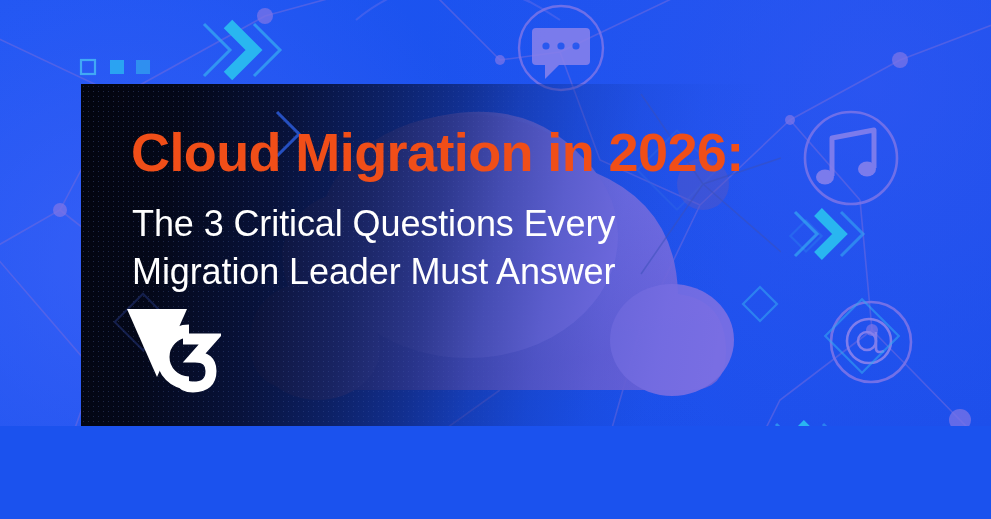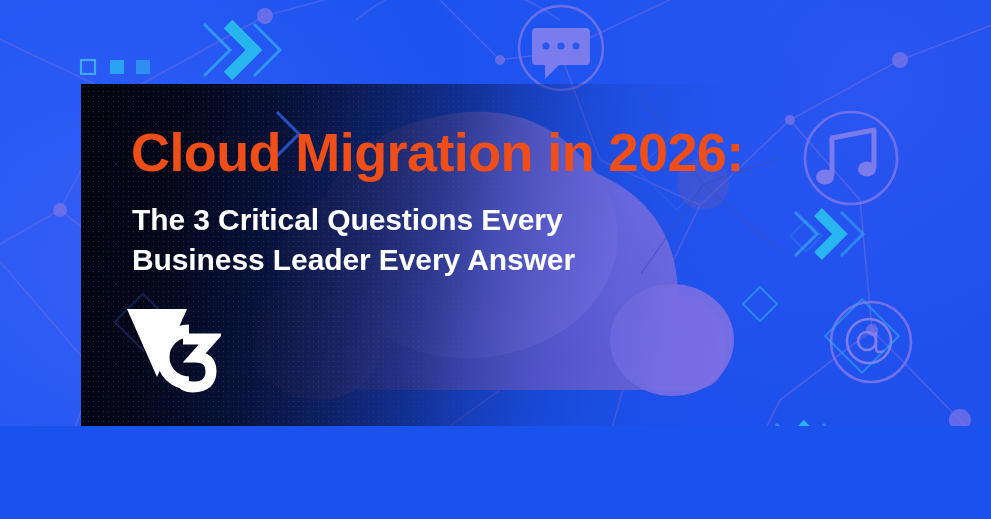--- a/index.html
+++ b/index.html
@@ -50,21 +50,21 @@
 
   
   .txt{position:absolute;left:0;top:0;width:991px;height:519px;pointer-events:none;}
   .headline{
     position:absolute;left:131px;top:124px;
     font-size:54px;font-weight:700;letter-spacing:-0.6px;
     color:#f04e18;line-height:1.04;white-space:nowrap;
   }
   .subhead{
     position:absolute;left:132px;top:200px;width:560px;
-    font-size:30px;font-weight:700;color:#ffffff;
+    font-size:36px;font-weight:400;color:#ffffff;
     line-height:1.33;letter-spacing:-0.1px;
   }
   .subhead .l{display:block;}
 
   
   .logo{position:absolute;left:125px;top:305px;width:96px;height:100px;}
 </style>
 </head>
 <body>
 
@@ -248,21 +248,21 @@
         <rect x="42" y="218" width="40" height="40" transform="rotate(45 62 238)" fill="none" stroke="#2a3f8e" stroke-width="2" opacity=".45"></rect>
       </svg>
     </div>
   </div>
 
   <div class="txt">
     <div class="headline">Cloud Migration in 2026:</div>
 
     <div class="subhead">
       <span class="l">The 3 Critical Questions Every</span>
-      <span class="l">Business Leader Every Answer</span>
+      <span class="l">Migration Leader Must Answer</span>
     </div>
   </div>
 
   <div class="logo">
     <svg width="96" height="100" viewBox="0 0 96 100">
       <polygon points="2,4 62,4 32,72" fill="#ffffff"></polygon>
       <path d="M64 26 A26 26 0 1 0 64 78" fill="none" stroke="#ffffff" stroke-width="13" stroke-linecap="butt"></path>
       <path d="M58 34 L86 34 L70 52 Q86 52 86 66 Q86 82 68 82 Q58 82 54 74" fill="none" stroke="#ffffff" stroke-width="11" stroke-linejoin="miter" stroke-linecap="butt"></path>
     </svg>
   </div>

